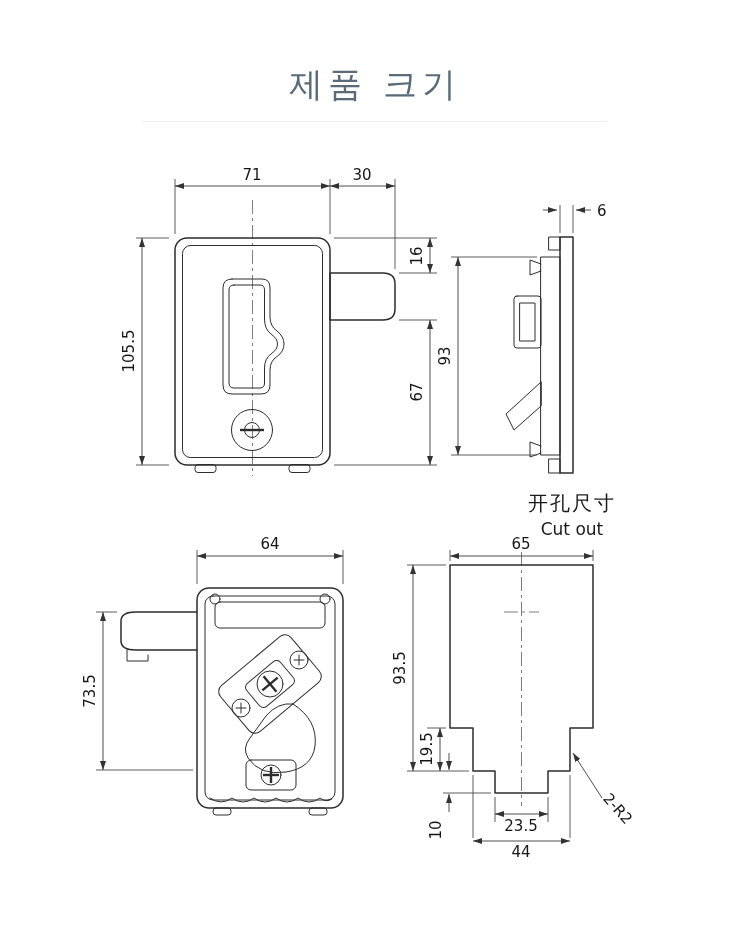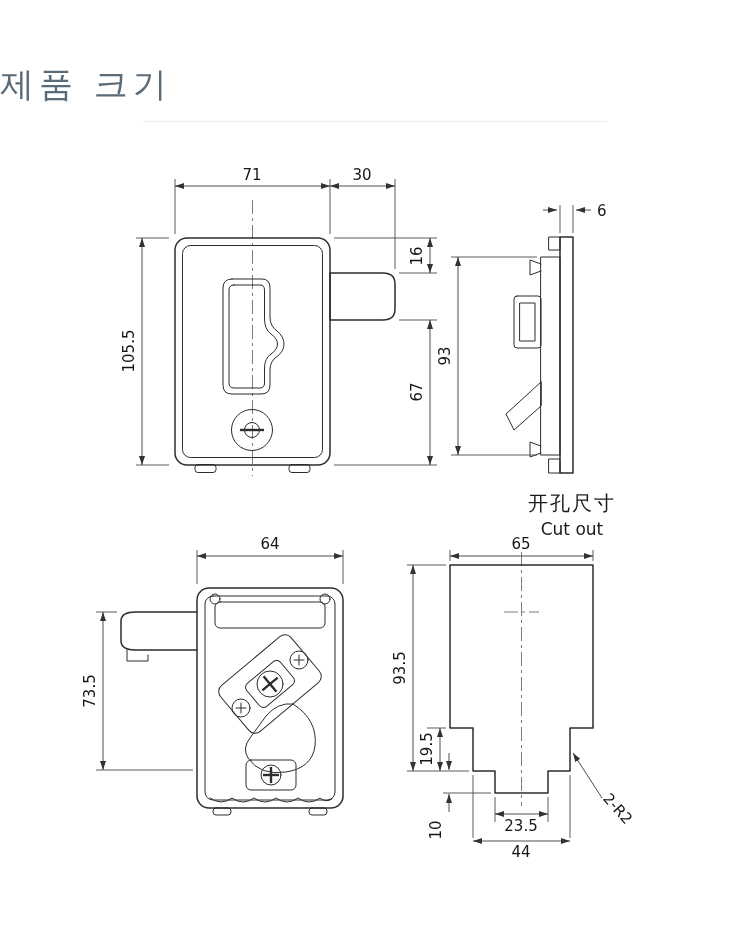--- a/index.html
+++ b/index.html
@@ -1,21 +1,21 @@
 <!DOCTYPE html>
 <html><head>
 <meta charset="utf-8">
 <style>
   html,body{margin:0;padding:0;}
   body{
     width:750px;height:949px;background:#ffffff;position:relative;overflow:hidden;
     font-family:"DejaVu Sans","Liberation Sans",sans-serif;
   }
   .title{
-    position:absolute;top:62px;left:0;width:750px;text-align:left;
+    position:absolute;top:62px;left:0;width:750px;text-align:center;
     font-size:34px;font-weight:500;color:#5a6b7a;letter-spacing:5px;
   }
   .divider{position:absolute;top:121px;left:143px;width:464px;height:1px;background:#ededed;}
   svg{position:absolute;top:0;left:0;}
   .obj{fill:none;stroke:#2d2d2d;stroke-width:1.5;stroke-linejoin:round;stroke-linecap:round;}
   .obj2{fill:none;stroke:#2d2d2d;stroke-width:1;stroke-linejoin:round;stroke-linecap:round;}
   .ext{stroke:#4a4a4a;stroke-width:.9;fill:none;}
   .dim{stroke:#3a3a3a;stroke-width:.9;fill:none;}
   .cl{stroke:#5a5a5a;stroke-width:.8;fill:none;stroke-dasharray:14 4 3 4;}
   .dimtxt{font-size:15px;fill:#161616;}

